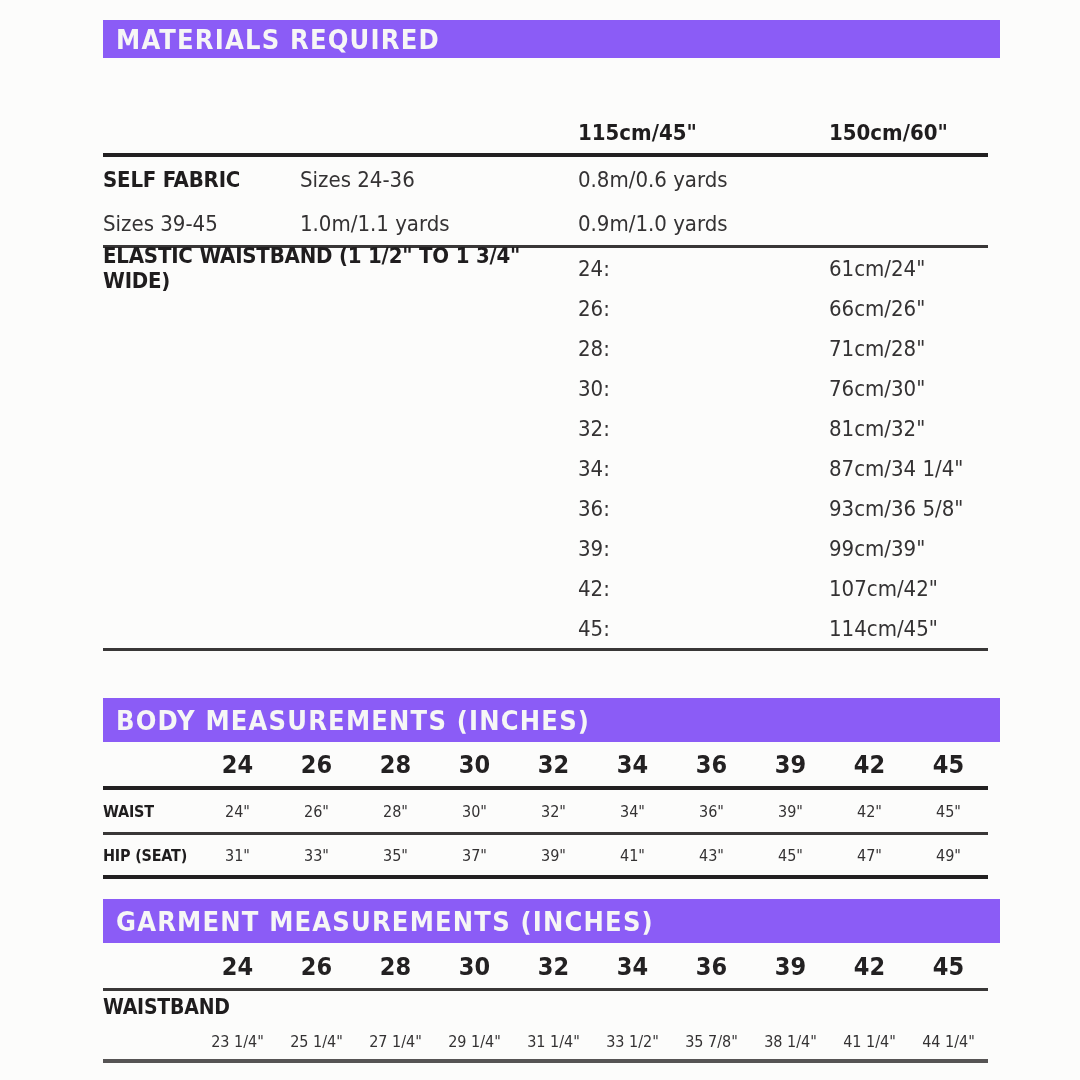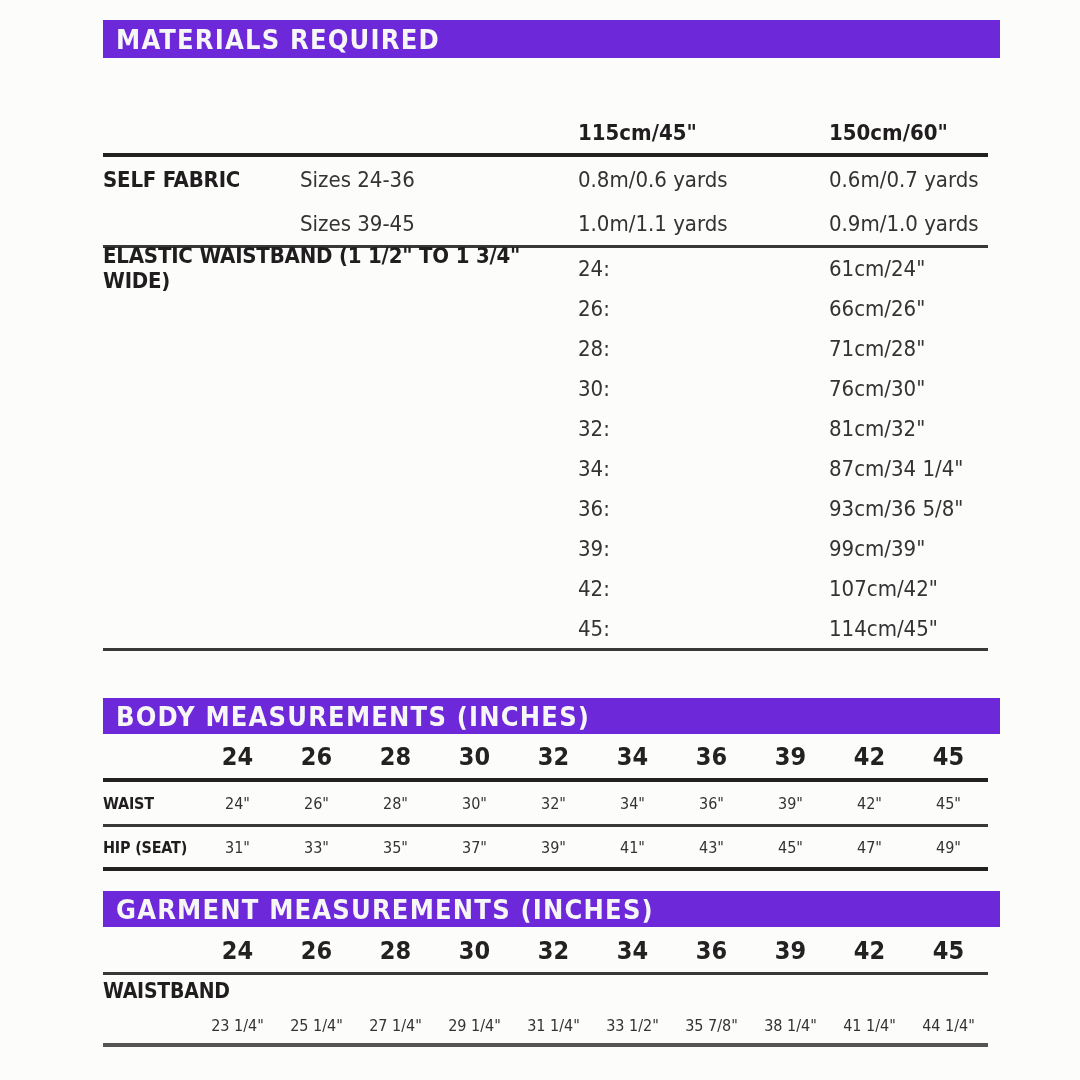--- a/index.html
+++ b/index.html
@@ -11,26 +11,26 @@
     color:#343233;
     -webkit-font-smoothing:antialiased;
     overflow:hidden;
   }
   .page{padding-top:20px;}
   .content{margin-left:103px;}
 
   
   .bar{
     width:897px;height:38px;box-sizing:border-box;
-    background:#6d28d9;color:#f6f6f6;
+    background:#8b5cf6;color:#f6f6f6;
     display:flex;align-items:center;
     padding-left:13px;
     font-size:27px;font-weight:700;letter-spacing:1.2px;
   }
-  .bar2{height:36px;}
+  .bar2{height:44px;}
 
   
   .rule{width:885px;background:#222021;}
   .r4{height:4px;}
   .r3{height:3px;background:#393737;}
   .rg{height:4px;background:#565454;}
 
   
   .mat-grid{display:grid;grid-template-columns:197px 278px 251px 159px;width:885px;}
   .mat-grid.hdr{margin-top:42px;}
@@ -71,21 +71,20 @@
         <div class="cell"></div>
         <div class="cell colhdr">115cm/45"</div>
         <div class="cell colhdr">150cm/60"</div>
       </div>
       <div class="rule r4"></div>
 
       <div class="mat-grid">
         <div class="cell lbl">SELF FABRIC</div>
         <div class="cell">Sizes 24-36</div>
         <div class="cell">0.8m/0.6 yards</div>
-        <div class="cell">0.6m/0.7 yards</div>
 
         <div class="cell"></div>
         <div class="cell">Sizes 39-45</div>
         <div class="cell">1.0m/1.1 yards</div>
         <div class="cell">0.9m/1.0 yards</div>
       </div>
       <div class="rule r3"></div>
 
       <div class="el-grid">
         <div class="cell lbl">ELASTIC WAISTBAND  (1 1/2" TO 1 3/4" WIDE)</div>

